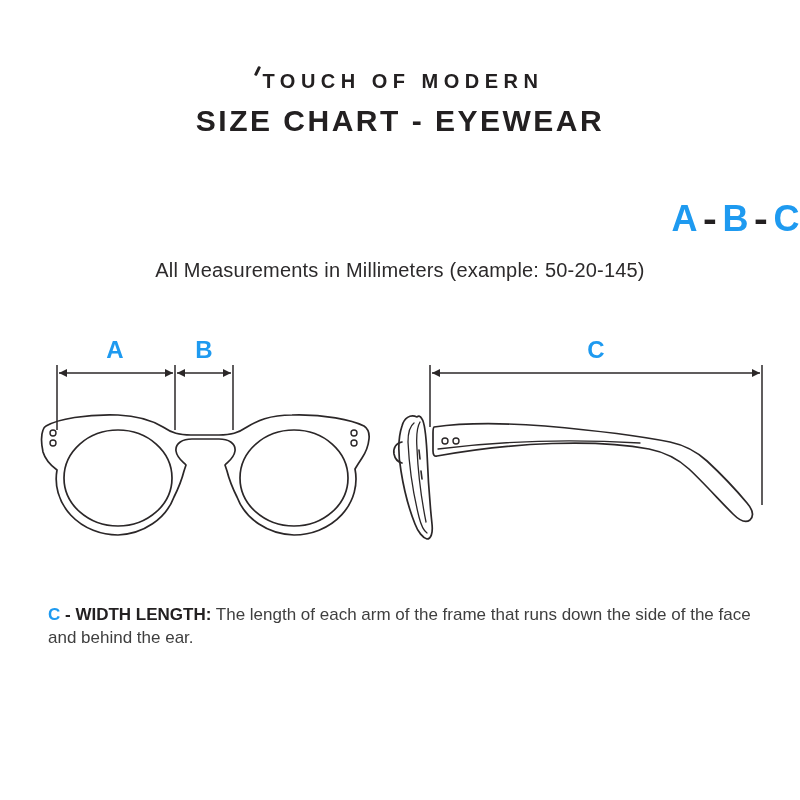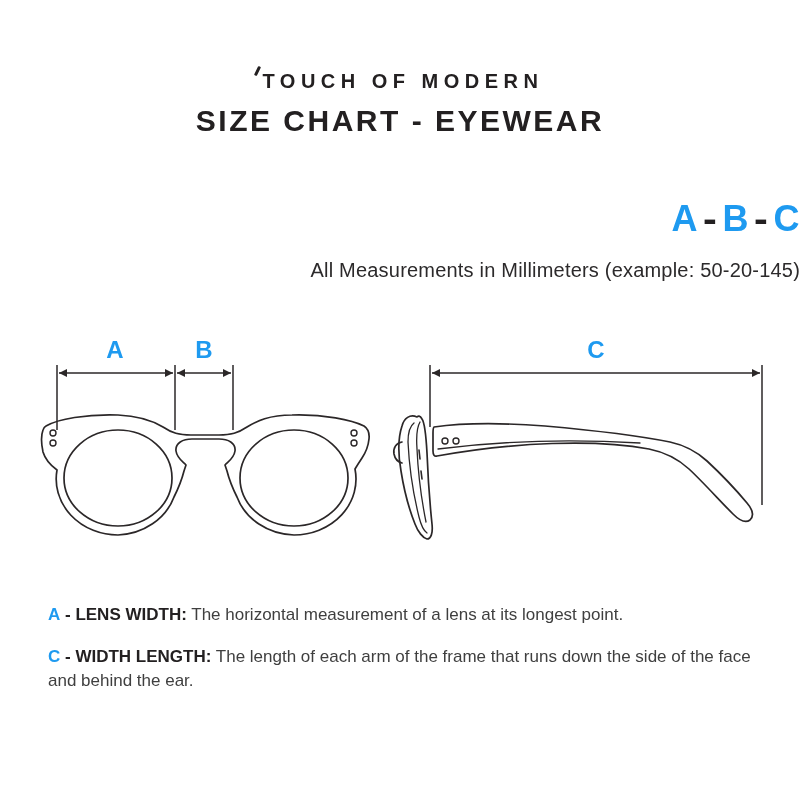--- a/index.html
+++ b/index.html
@@ -44,21 +44,21 @@
   .formula{
     position:absolute;top:198px;left:0;right:0;
     text-align:right;
     font-size:36px;font-weight:800;letter-spacing:0.5px;
     white-space:nowrap;
   }
   .formula .letter{color:var(--accent);}
   .formula .dash{color:var(--ink);margin:0 6px;display:inline-block;transform:scaleX(1.15);}
   .formula-note{
     position:absolute;top:259px;left:0;right:0;
-    text-align:right;
+    text-align:center;
     font-size:20px;font-weight:500;letter-spacing:0.2px;
     color:#2c2a2b;white-space:nowrap;
   }
   
   .diagram-wrap{position:absolute;top:330px;left:0;width:800px;height:270px;}
   .diagram-wrap svg{display:block;width:800px;height:270px;}
   .measure-label{
     position:absolute;top:8px;
     transform:translateX(-50%);
     font-size:24px;font-weight:800;color:var(--accent);
@@ -188,24 +188,19 @@
       </g>
     </svg>
 
     <span class="measure-label a">A</span>
     <span class="measure-label b">B</span>
     <span class="measure-label c">C</span>
   </div>
 
   <div class="definitions">
     <p class="def-row">
-      <span class="def-letter">A</span>
-      <span class="def-term">- LENS WIDTH:</span>
-      <span class="def-desc">The horizontal measurement of a lens at its longest point.</span>
-    </p>
-    <p class="def-row">
       <span class="def-letter">C</span>
       <span class="def-term">- WIDTH LENGTH:</span>
       <span class="def-desc">The length of each arm of the frame that runs down the side of the face and behind the ear.</span>
     </p>
   </div>
 
 </div>
 
 </body></html>

